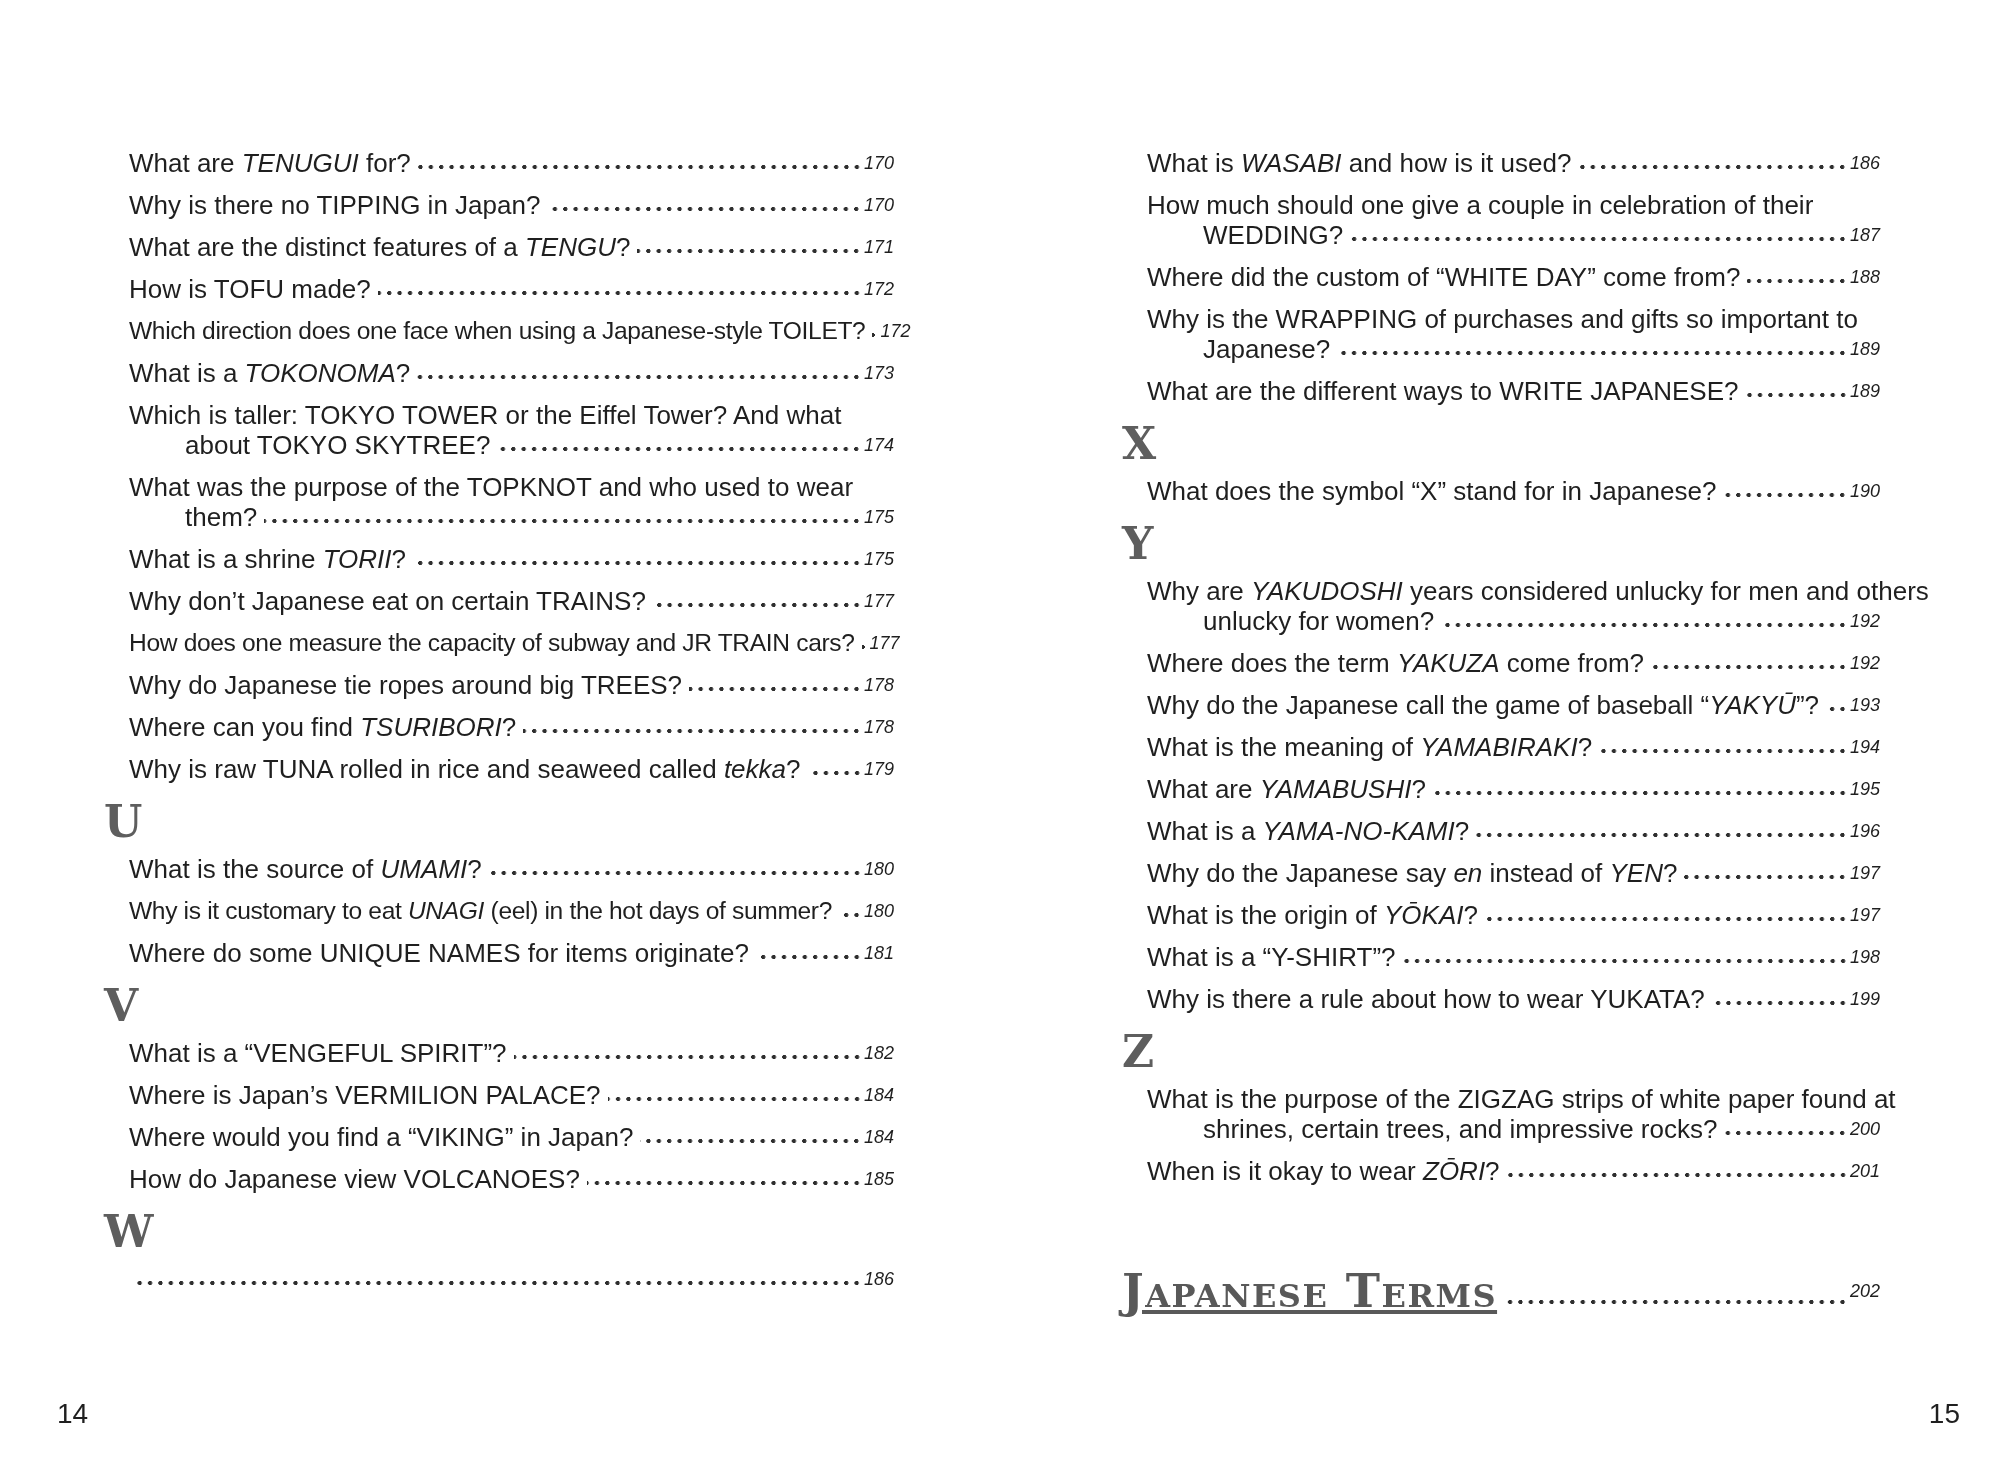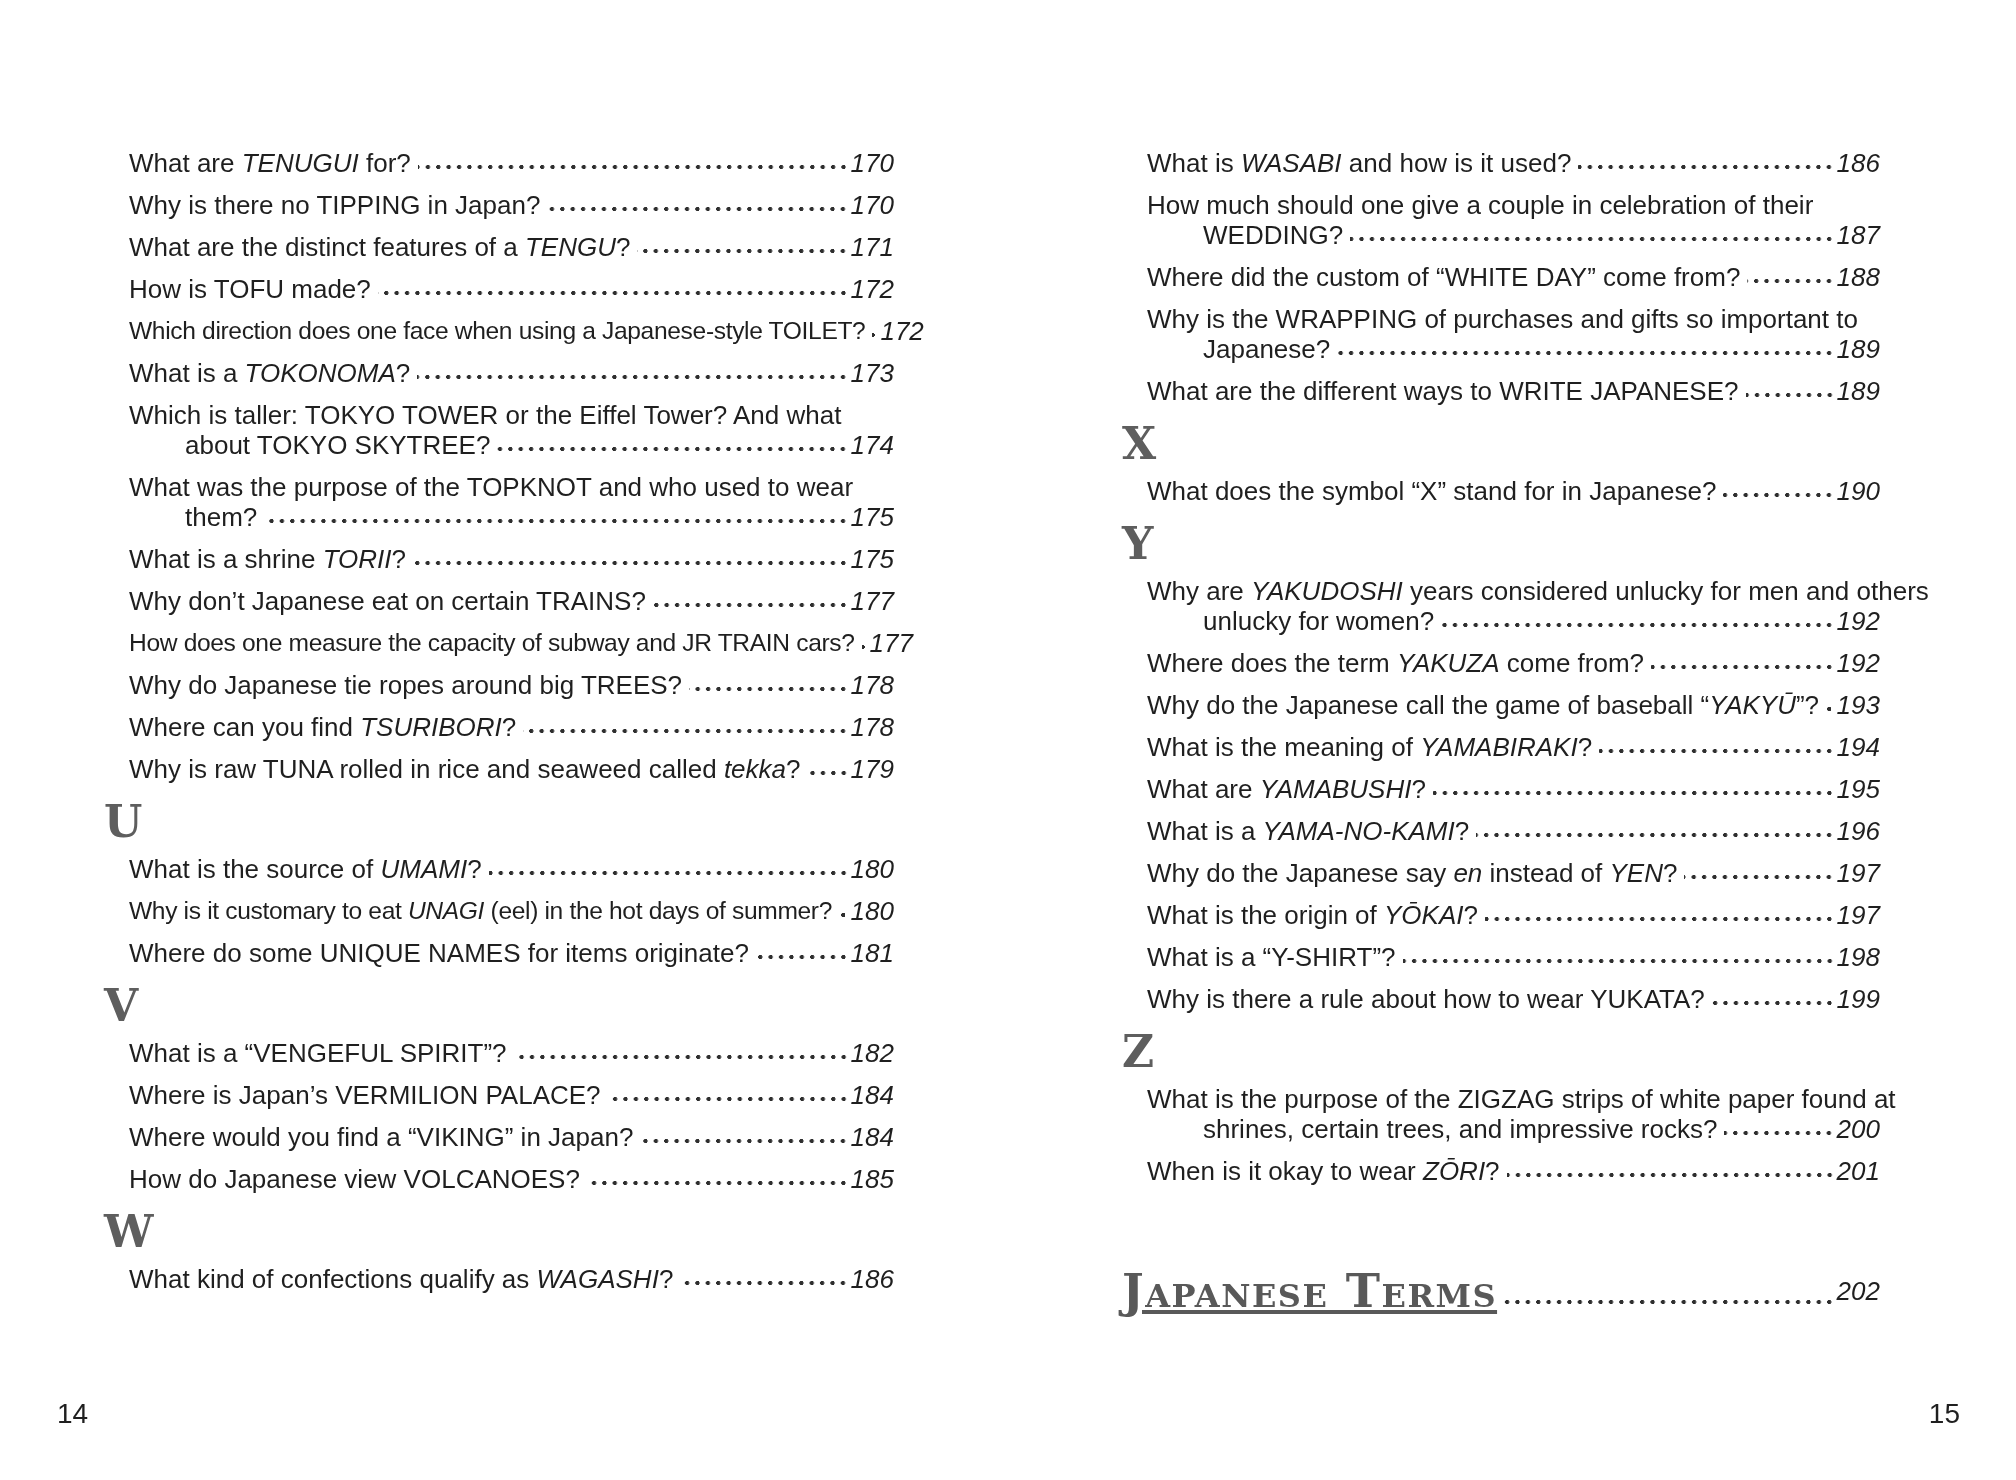--- a/index.html
+++ b/index.html
@@ -25,21 +25,21 @@
   .line .q{flex:0 1 auto;}
   .line.cont .q{padding-left:56px;}
   .entry.condensed .q{font-size:24.6px;letter-spacing:-0.35px;}
   .q i{font-style:italic;}
 
   .leader{
     flex:1 1 auto;min-width:6px;height:30px;margin:0 2px 0 7px;
     background-image:radial-gradient(circle at 5px 19px,#2e2e2e 2px,rgba(0,0,0,0) 2.3px);
     background-size:10.4px 30px;background-repeat:repeat-x;background-position:right top;
   }
-  .pg{flex:0 0 auto;font-style:italic;font-size:26px;line-height:30px;text-align:right;}
+  .pg{flex:0 0 auto;font-style:italic;font-size:18px;line-height:30px;text-align:right;}
 
   .letter{
     font-family:"DejaVu Serif","Liberation Serif",serif;
     font-weight:bold;color:var(--letter);
     font-size:44px;line-height:44px;margin:16px 0 10px 0;
   }
 
   .terms-row{display:flex;align-items:flex-end;margin-top:80px;height:50px;}
   .terms-label{
     flex:0 0 auto;
@@ -210,21 +210,20 @@
       <div class="entry">
         <div class="line">
           <span class="q">How do Japanese view VOLCANOES?</span>
           <span class="leader"></span>
           <span class="pg">185</span>
         </div>
       </div>
       <div class="letter">W</div>
       <div class="entry">
         <div class="line">
-          <span class="q">What kind of confections qualify as <i>WAGASHI</i>?</span>
           <span class="leader"></span>
           <span class="pg">186</span>
         </div>
       </div>
     </main>
   <main id="col-right" class="col">
       <div class="entry">
         <div class="line">
           <span class="q">What is <i>WASABI</i> and how is it used?</span>
           <span class="leader"></span>

